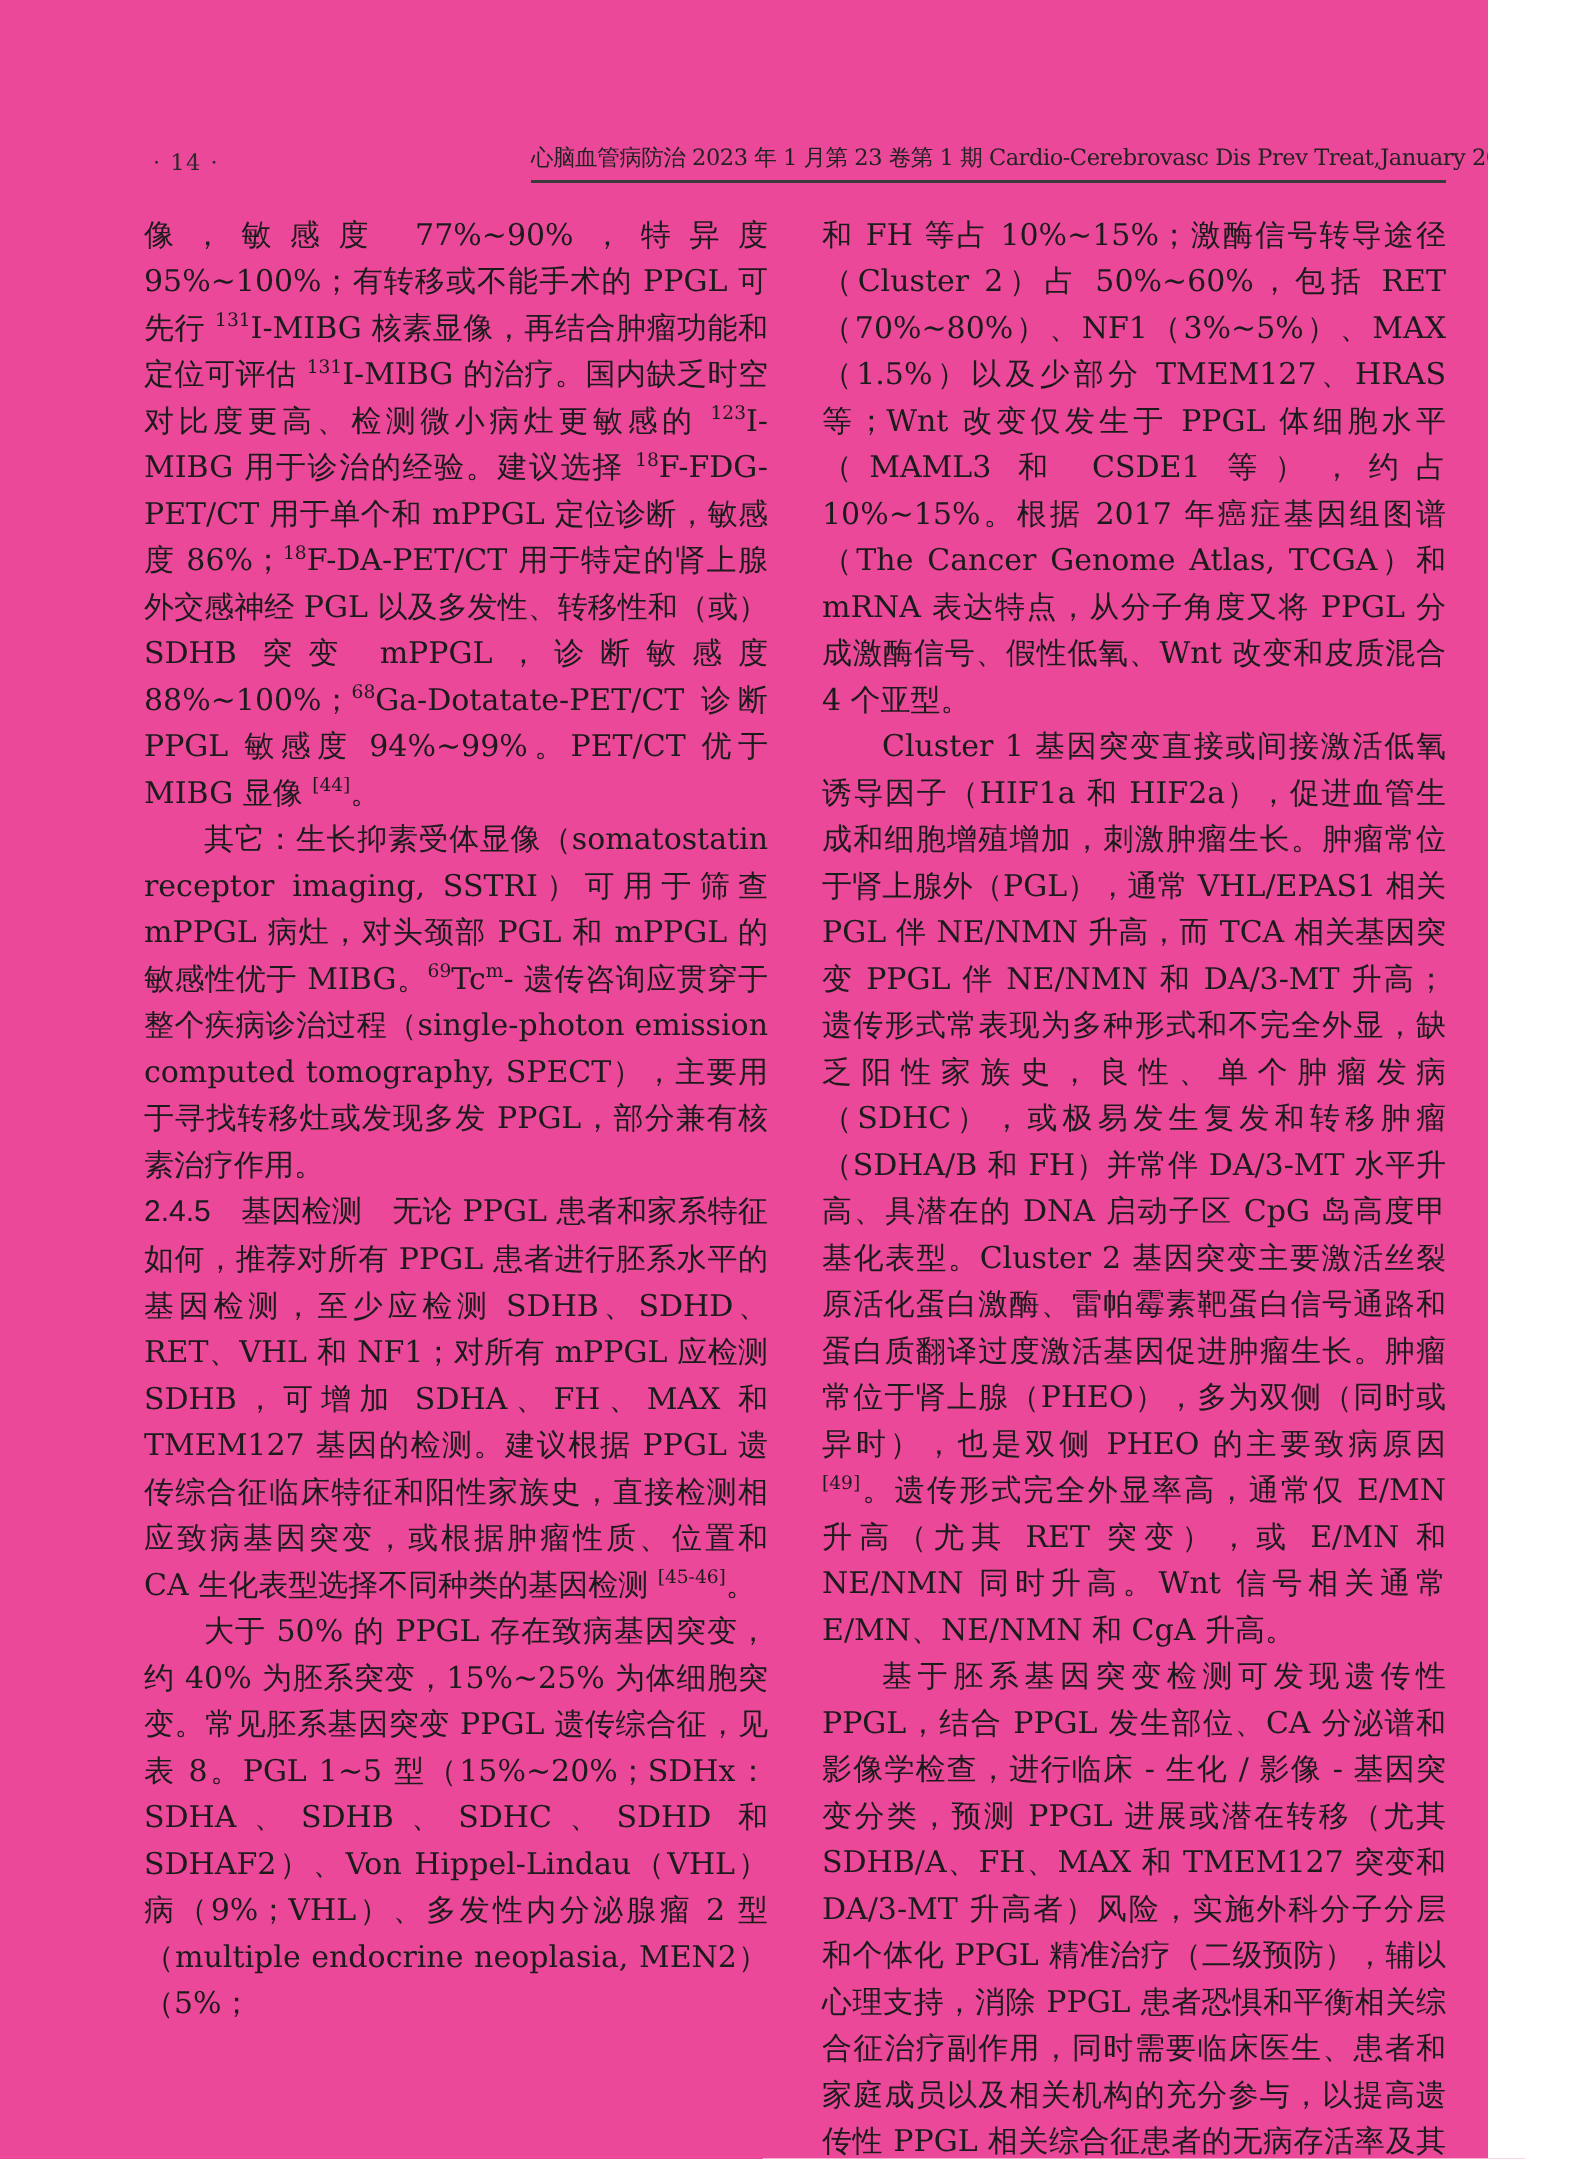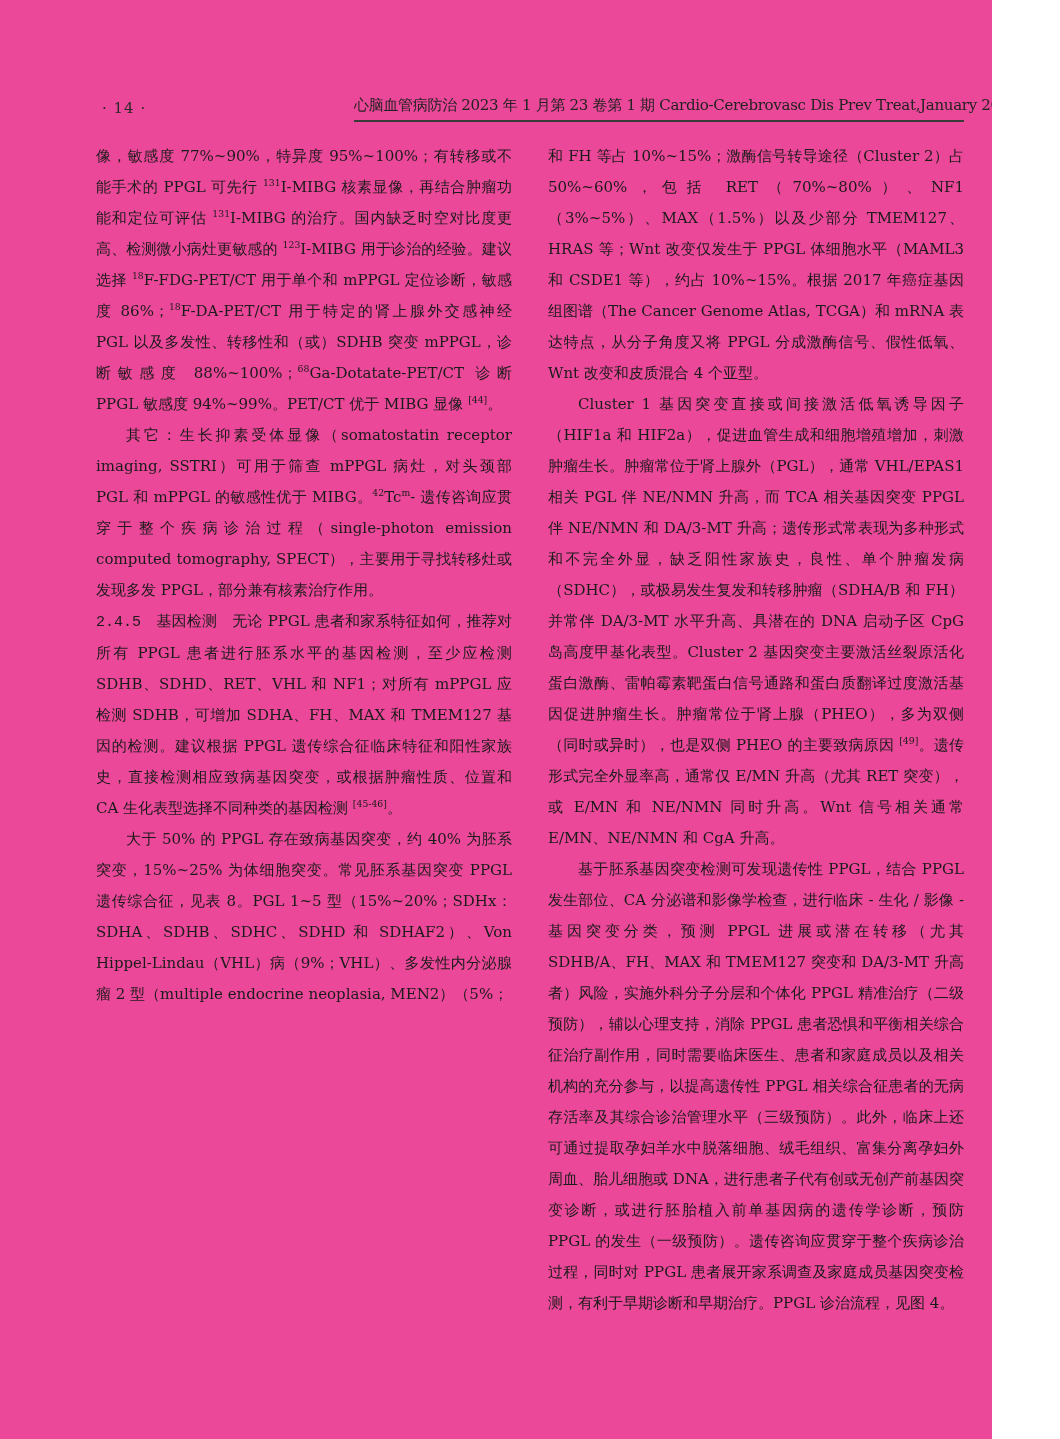--- a/index.html
+++ b/index.html
@@ -30,43 +30,43 @@
     color:#222;
   }
   .columns{
     position:absolute;
     top:141px;left:96px;width:868px;
     display:flex;gap:36px;
   }
   .col{width:416px;}
   p.para{
     margin:0;
-    font-size:15px;
+    font-size:20px;
     line-height:31px;
     text-align:justify;
     text-justify:inter-ideograph;
     word-break:break-word;
   }
   p.para.indent{text-indent:2em;}
   .gene{}
-  .sec-head{font-family:Liberation Mono, monospace;}
+  .sec-head{font-family:Liberation Sans, sans-serif;}
   sup{font-size:0.62em;line-height:0;vertical-align:super;}
 </style>
 </head>
 <body>
 
 <div class="page">
   <header class="page-header">
     <span class="page-number">· 14 ·</span>
     <span class="journal-line">心脑血管病防治 2023 年 1 月第 23 卷第 1 期 Cardio-Cerebrovasc Dis Prev Treat,January 2023,Vol.23,No.1</span>
   </header>
   <main class="columns">
     <section class="col">
         <p class="para"><span>像，敏感度 77%~90%，特异度 95%~100%；有转移或不能手术的 PPGL 可先行 </span><sup>131</sup><span>I-MIBG 核素显像，再结合肿瘤功能和定位可评估 </span><sup>131</sup><span>I-MIBG 的治疗。国内缺乏时空对比度更高、检测微小病灶更敏感的 </span><sup>123</sup><span>I-MIBG 用于诊治的经验。建议选择 </span><sup>18</sup><span>F-FDG-PET/CT 用于单个和 mPPGL 定位诊断，敏感度 86%；</span><sup>18</sup><span>F-DA-PET/CT 用于特定的肾上腺外交感神经 PGL 以及多发性、转移性和（或）</span><span class="gene">SDHB</span><span> 突变 mPPGL，诊断敏感度 88%~100%；</span><sup>68</sup><span>Ga-Dotatate-PET/CT 诊断 PPGL 敏感度 94%~99%。PET/CT 优于 MIBG 显像 </span><sup>[44]</sup><span>。</span></p>
-        <p class="para indent"><span>其它：生长抑素受体显像（somatostatin receptor imaging, SSTRI）可用于筛查 mPPGL 病灶，对头颈部 PGL 和 mPPGL 的敏感性优于 MIBG。</span><sup>42</sup><span>Tc</span><sup>m</sup><span>- 遗传咨询应贯穿于整个疾病诊治过程（single-photon emission computed tomography, SPECT），主要用于寻找转移灶或发现多发 PPGL，部分兼有核素治疗作用。</span></p>
+        <p class="para indent"><span>其它：生长抑素受体显像（somatostatin receptor imaging, SSTRI）可用于筛查 mPPGL 病灶，对头颈部 PGL 和 mPPGL 的敏感性优于 MIBG。</span><sup>69</sup><span>Tc</span><sup>m</sup><span>- 遗传咨询应贯穿于整个疾病诊治过程（single-photon emission computed tomography, SPECT），主要用于寻找转移灶或发现多发 PPGL，部分兼有核素治疗作用。</span></p>
         <p class="para"><span class="sec-head">2.4.5　基因检测</span><span>　无论 PPGL 患者和家系特征如何，推荐对所有 PPGL 患者进行胚系水平的基因检测，至少应检测 </span><span class="gene">SDHB</span><span>、</span><span class="gene">SDHD</span><span>、</span><span class="gene">RET</span><span>、</span><span class="gene">VHL</span><span> 和 </span><span class="gene">NF1</span><span>；对所有 mPPGL 应检测 </span><span class="gene">SDHB</span><span>，可增加 </span><span class="gene">SDHA</span><span>、</span><span class="gene">FH</span><span>、</span><span class="gene">MAX</span><span> 和 </span><span class="gene">TMEM127</span><span> 基因的检测。建议根据 PPGL 遗传综合征临床特征和阳性家族史，直接检测相应致病基因突变，或根据肿瘤性质、位置和 CA 生化表型选择不同种类的基因检测 </span><sup>[45-46]</sup><span>。</span></p>
         <p class="para indent"><span>大于 50% 的 PPGL 存在致病基因突变，约 40% 为胚系突变，15%~25% 为体细胞突变。常见胚系基因突变 PPGL 遗传综合征，见表 8。PGL 1~5 型（15%~20%；</span><span class="gene">SDHx</span><span>：</span><span class="gene">SDHA</span><span>、</span><span class="gene">SDHB</span><span>、</span><span class="gene">SDHC</span><span>、</span><span class="gene">SDHD</span><span> 和 </span><span class="gene">SDHAF2</span><span>）、Von Hippel-Lindau（VHL）病（9%；</span><span class="gene">VHL</span><span>）、多发性内分泌腺瘤 2 型（multiple endocrine neoplasia, MEN2）（5%；</span></p>
       </section>
     <section class="col">
         <p class="para"><span>和 </span><span class="gene">FH</span><span> 等占 10%~15%；激酶信号转导途径（Cluster 2）占 50%~60%，包括 </span><span class="gene">RET</span><span>（70%~80%）、</span><span class="gene">NF1</span><span>（3%~5%）、</span><span class="gene">MAX</span><span>（1.5%）以及少部分 </span><span class="gene">TMEM127</span><span>、</span><span class="gene">HRAS</span><span> 等；Wnt 改变仅发生于 PPGL 体细胞水平（</span><span class="gene">MAML3</span><span> 和 </span><span class="gene">CSDE1</span><span> 等），约占 10%~15%。根据 2017 年癌症基因组图谱（The Cancer Genome Atlas, TCGA）和 mRNA 表达特点，从分子角度又将 PPGL 分成激酶信号、假性低氧、Wnt 改变和皮质混合 4 个亚型。</span></p>
         <p class="para indent"><span>Cluster 1 基因突变直接或间接激活低氧诱导因子（HIF1a 和 HIF2a），促进血管生成和细胞增殖增加，刺激肿瘤生长。肿瘤常位于肾上腺外（PGL），通常 </span><span class="gene">VHL/EPAS1</span><span> 相关 PGL 伴 NE/NMN 升高，而 TCA 相关基因突变 PPGL 伴 NE/NMN 和 DA/3-MT 升高；遗传形式常表现为多种形式和不完全外显，缺乏阳性家族史，良性、单个肿瘤发病（</span><span class="gene">SDHC</span><span>），或极易发生复发和转移肿瘤（</span><span class="gene">SDHA/B</span><span> 和 </span><span class="gene">FH</span><span>）并常伴 DA/3-MT 水平升高、具潜在的 DNA 启动子区 CpG 岛高度甲基化表型。Cluster 2 基因突变主要激活丝裂原活化蛋白激酶、雷帕霉素靶蛋白信号通路和蛋白质翻译过度激活基因促进肿瘤生长。肿瘤常位于肾上腺（PHEO），多为双侧（同时或异时），也是双侧 PHEO 的主要致病原因 </span><sup>[49]</sup><span>。遗传形式完全外显率高，通常仅 E/MN 升高（尤其 </span><span class="gene">RET</span><span> 突变），或 E/MN 和 NE/NMN 同时升高。Wnt 信号相关通常 E/MN、NE/NMN 和 CgA 升高。</span></p>
         <p class="para indent"><span>基于胚系基因突变检测可发现遗传性 PPGL，结合 PPGL 发生部位、CA 分泌谱和影像学检查，进行临床 - 生化 / 影像 - 基因突变分类，预测 PPGL 进展或潜在转移（尤其 </span><span class="gene">SDHB/A</span><span>、</span><span class="gene">FH</span><span>、</span><span class="gene">MAX</span><span> 和 </span><span class="gene">TMEM127</span><span> 突变和 DA/3-MT 升高者）风险，实施外科分子分层和个体化 PPGL 精准治疗（二级预防），辅以心理支持，消除 PPGL 患者恐惧和平衡相关综合征治疗副作用，同时需要临床医生、患者和家庭成员以及相关机构的充分参与，以提高遗传性 PPGL 相关综合征患者的无病存活率及其综合诊治管理水平（三级预防）。此外，临床上还可通过提取孕妇羊水中脱落细胞、绒毛组织、富集分离孕妇外周血、胎儿细胞或 DNA，进行患者子代有创或无创产前基因突变诊断，或进行胚胎植入前单基因病的遗传学诊断，预防 PPGL 的发生（一级预防）。遗传咨询应贯穿于整个疾病诊治过程，同时对 PPGL 患者展开家系调查及家庭成员基因突变检测，有利于早期诊断和早期治疗。PPGL 诊治流程，见图 4。</span></p>
       </section>
   </main>
 </div>

